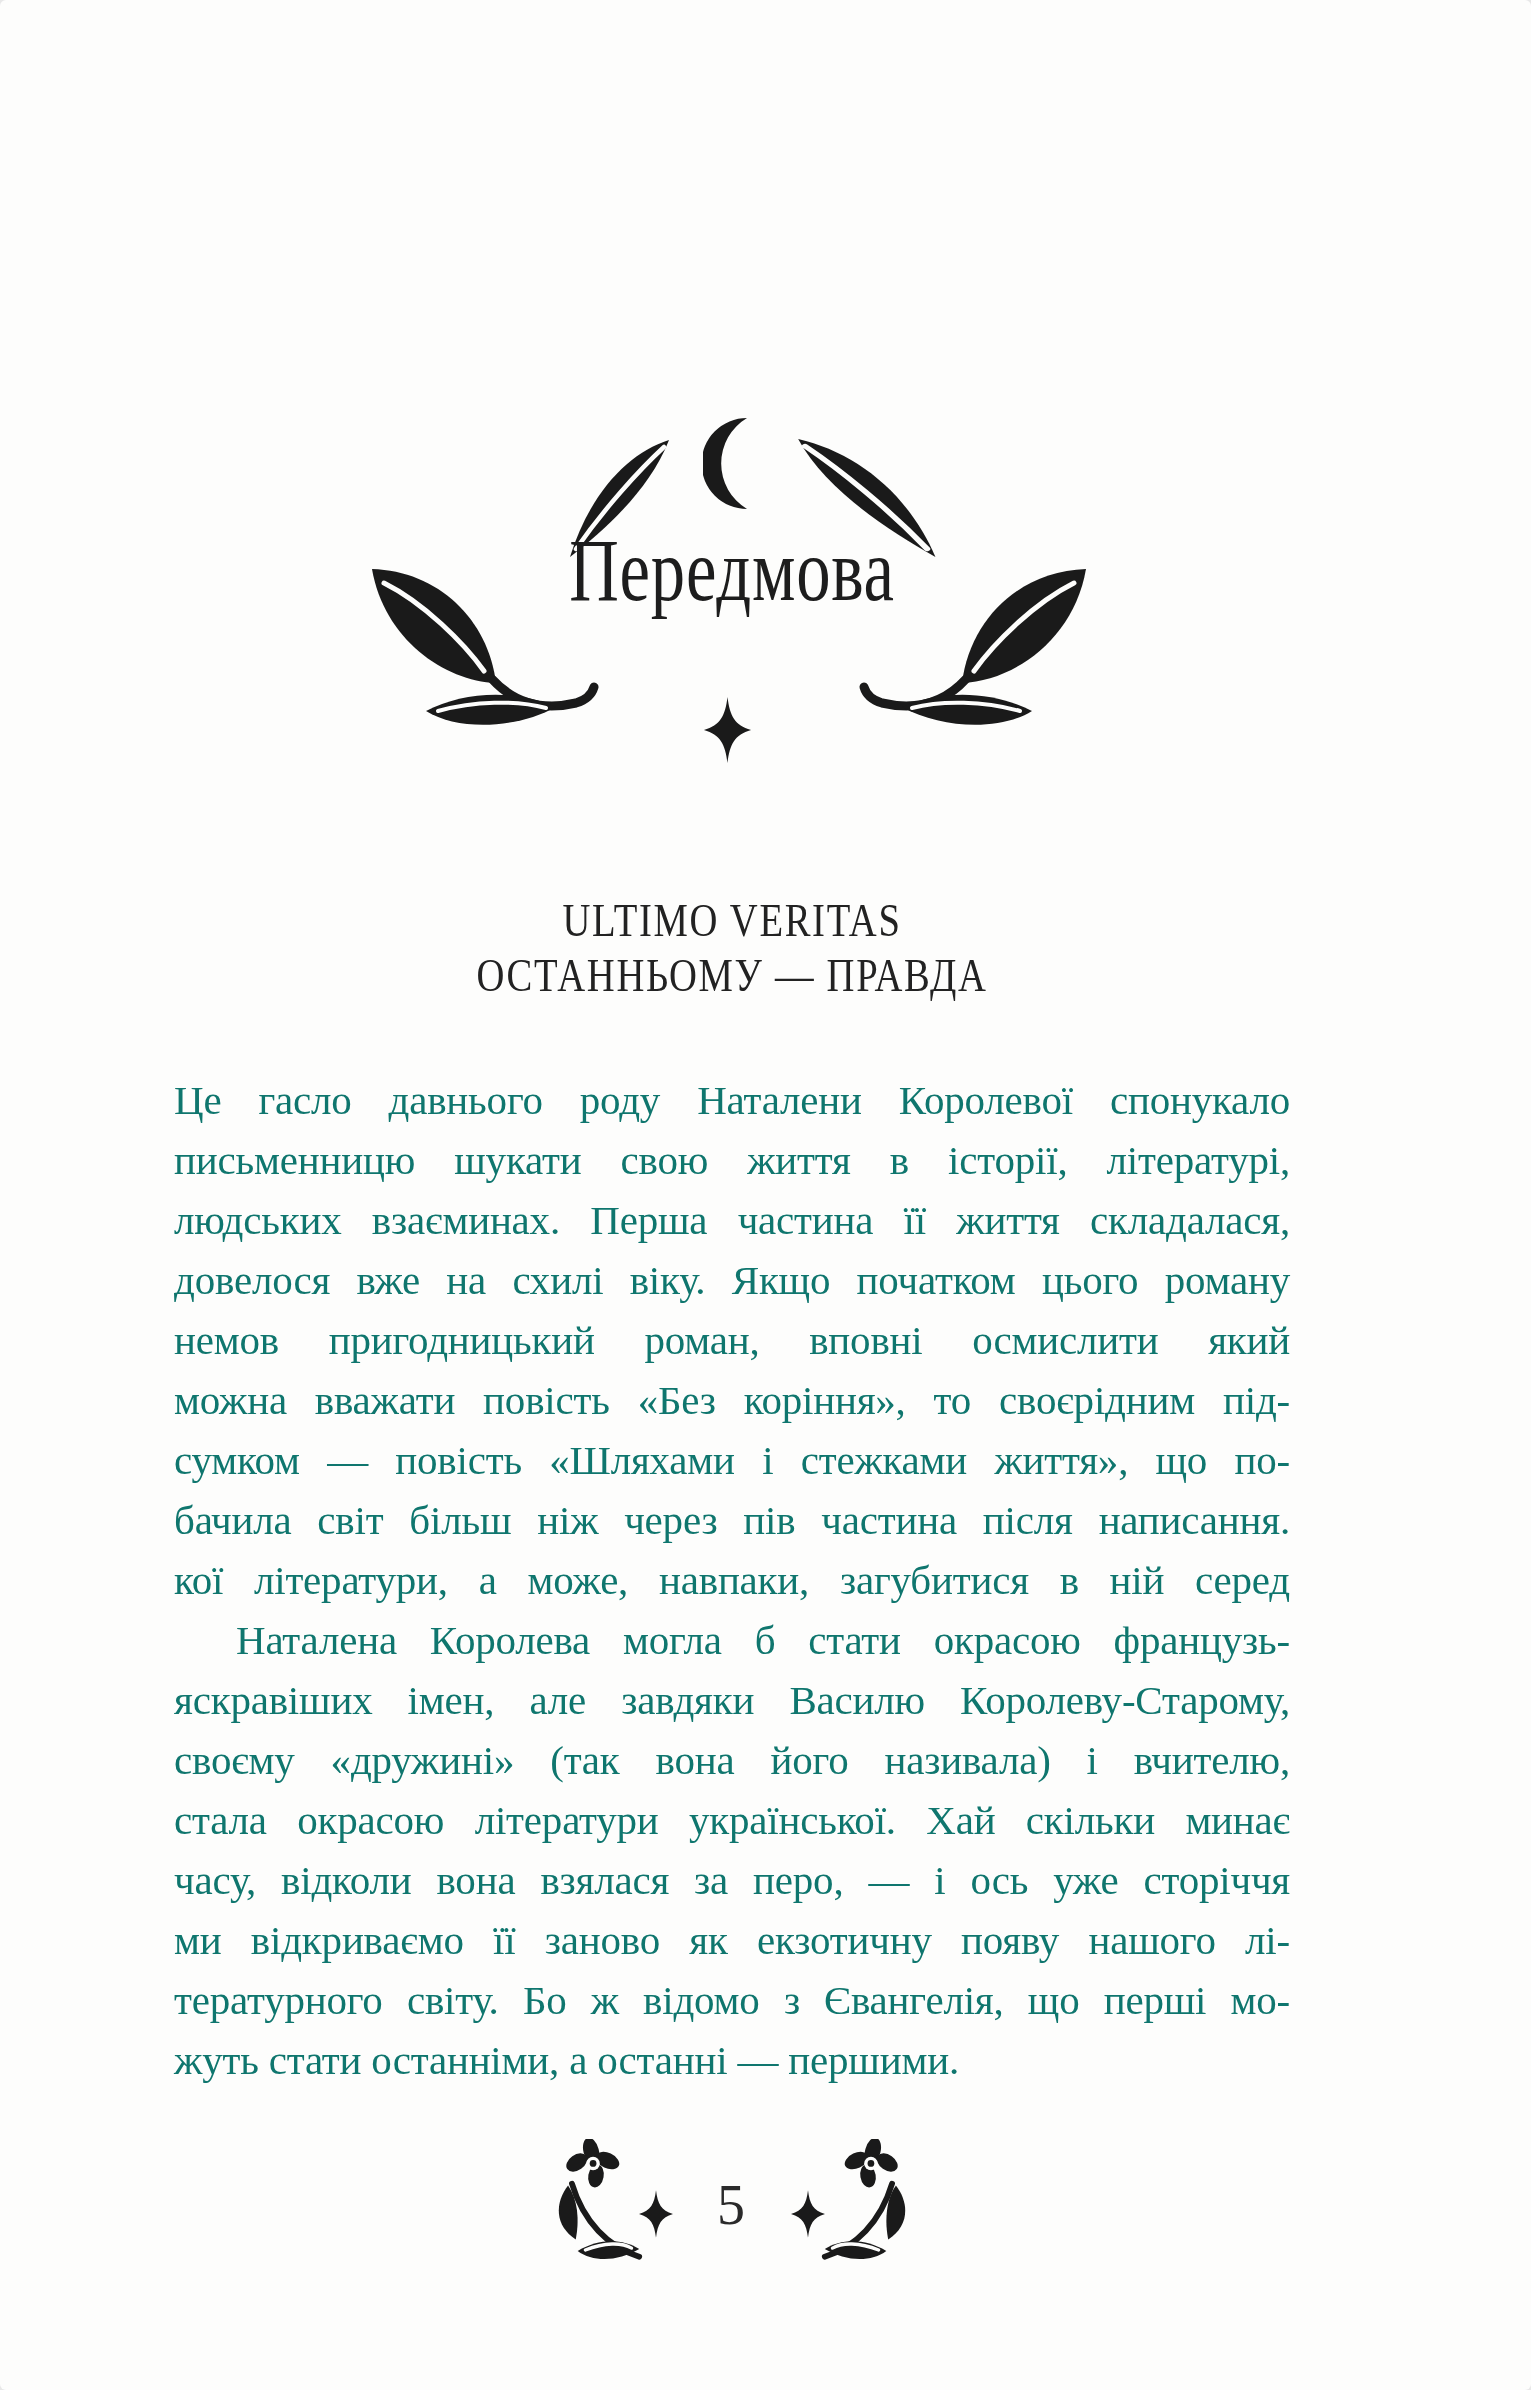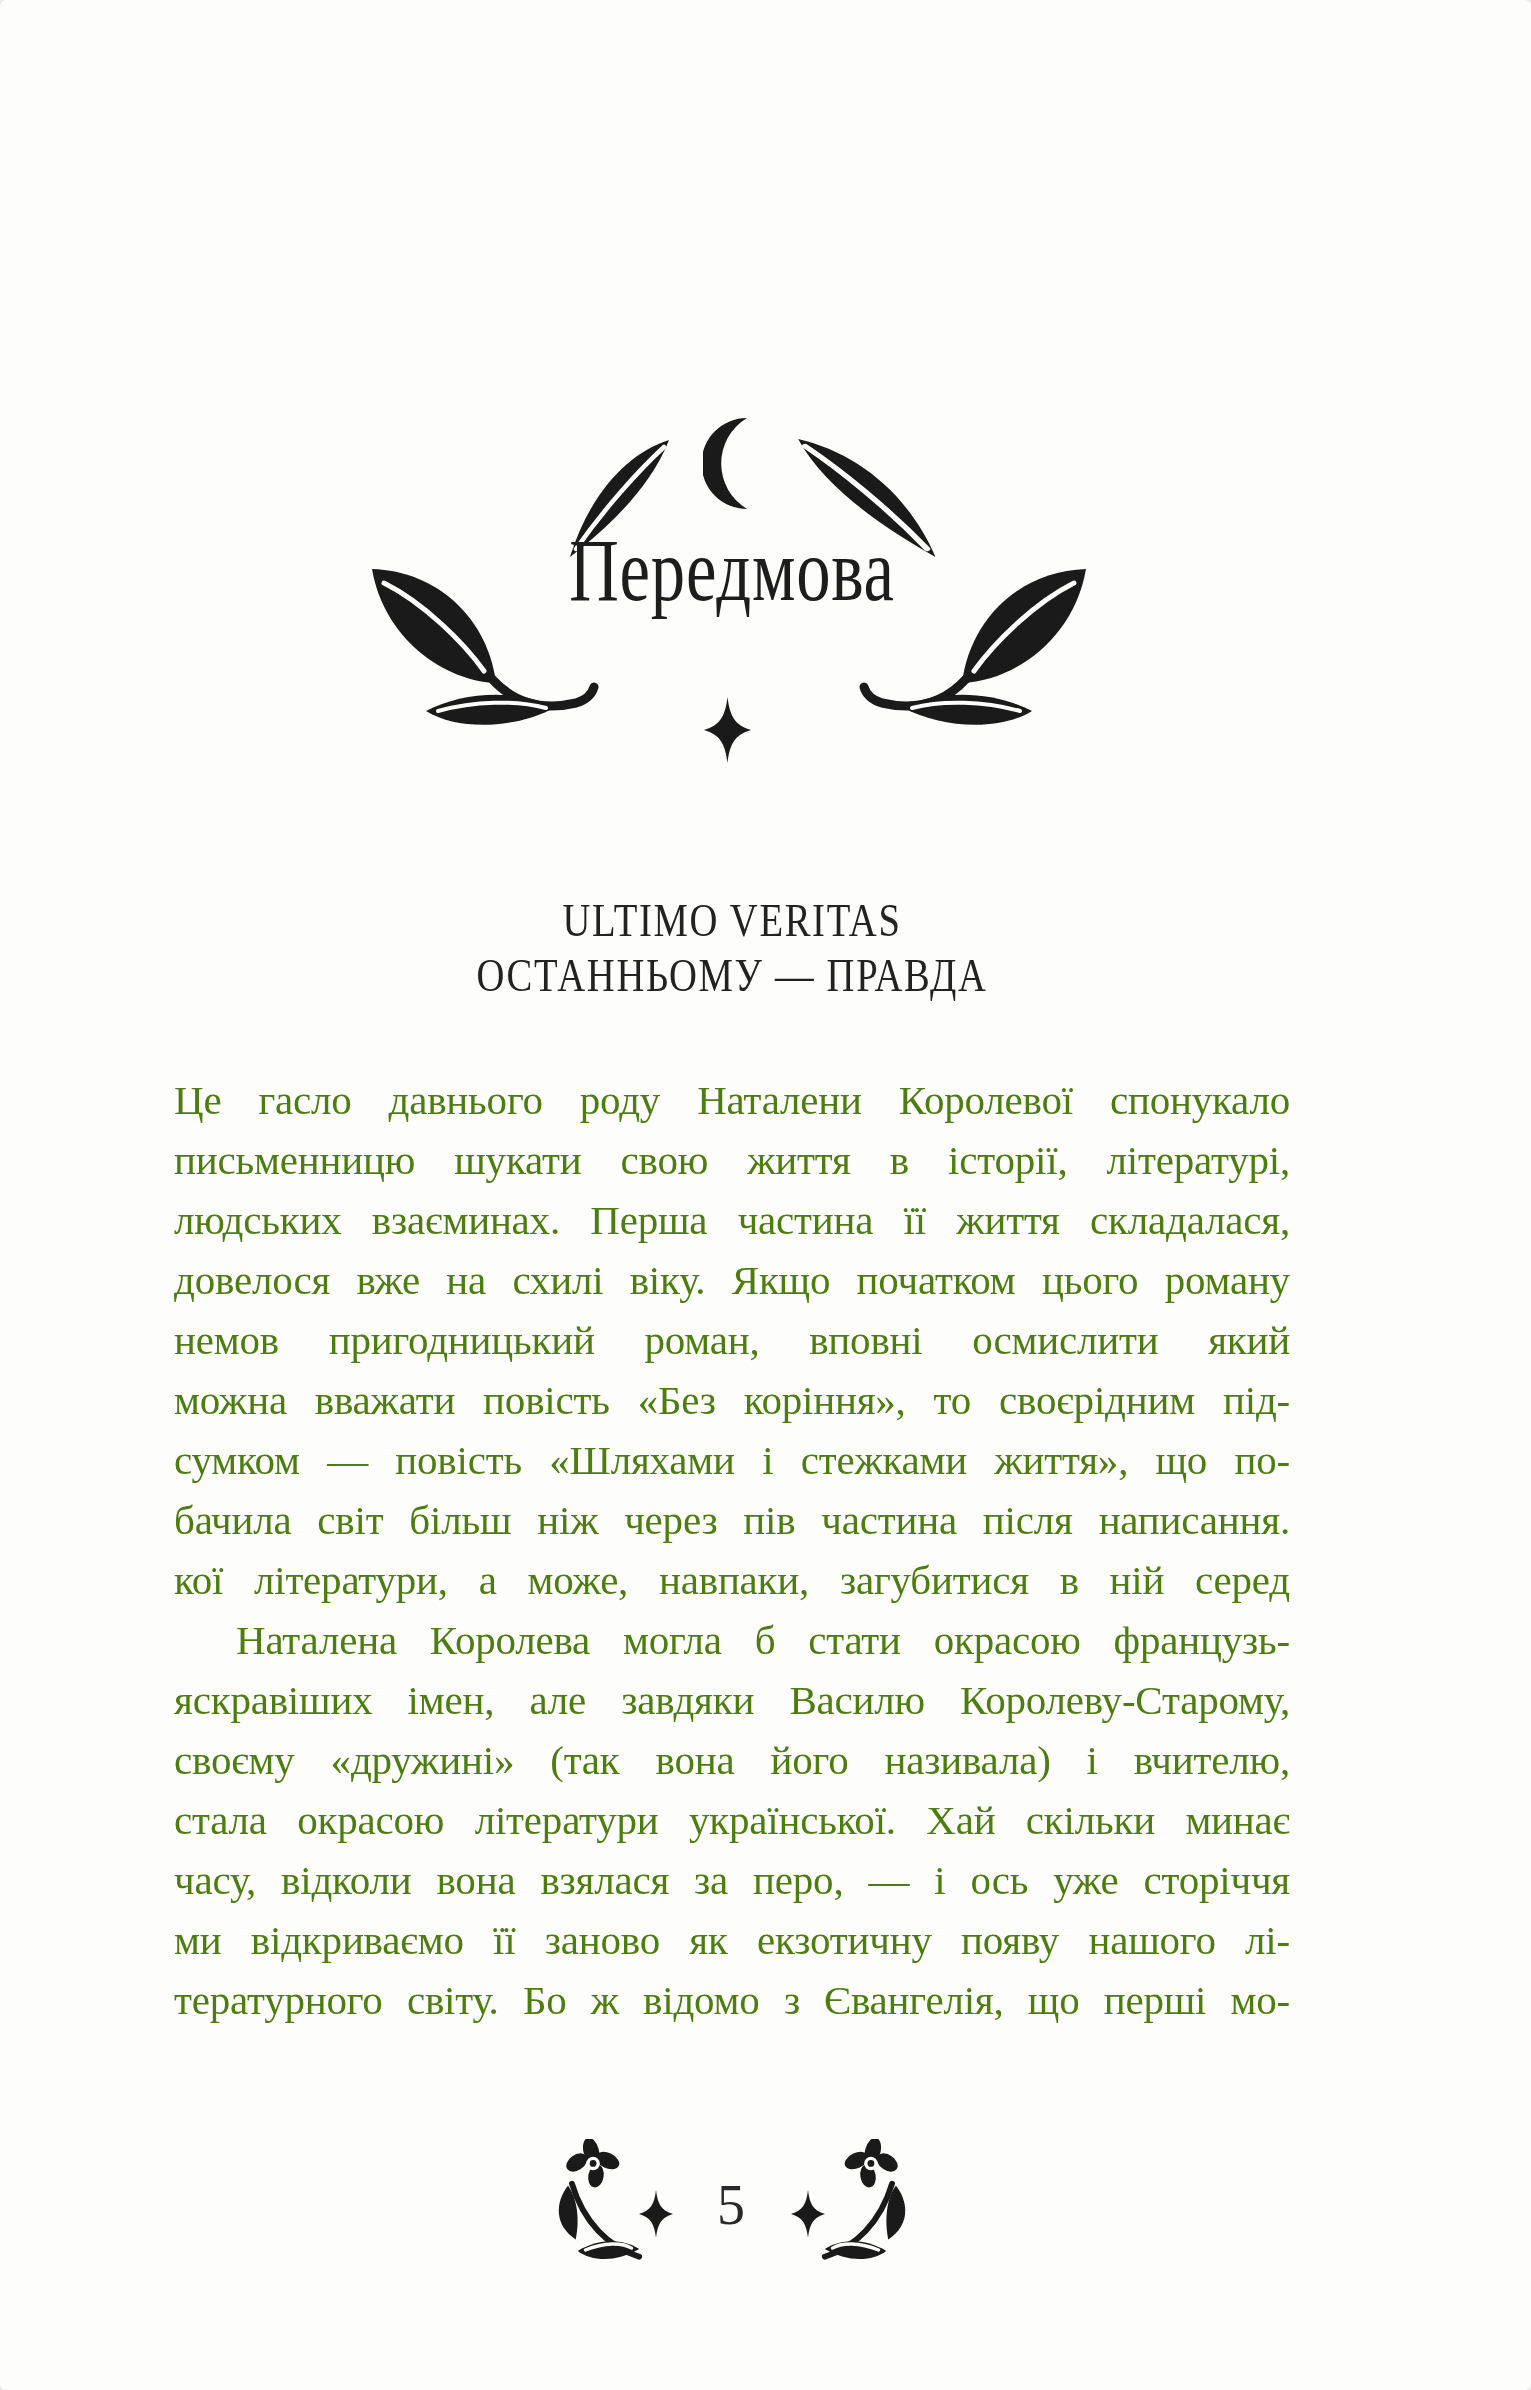--- a/index.html
+++ b/index.html
@@ -28,21 +28,21 @@
     margin:0;color:#1d1d1d;
   }
   .epigraph{
     position:absolute;left:174px;top:893px;width:1116px;
     text-align:center;font-size:46px;line-height:55px;
     letter-spacing:2px;transform:scaleX(.84);transform-origin:50% 0;
     color:#222;
   }
   .body-text{
     position:absolute;left:174px;top:1070px;width:1116px;
-    font-size:41px;line-height:60px;color:#4d7c0f;
+    font-size:41px;line-height:60px;color:#0f766e;
     letter-spacing:-.2px;
   }
   .body-text .line{
     text-align:justify;
     text-align-last:justify;
   }
   .body-text .line.indent{text-indent:62px;}
   .body-text .line.no-justify{text-align-last:left;}
   .footer{
     position:absolute;left:174px;top:2136px;width:1116px;height:128px;
@@ -140,20 +140,21 @@
       <div class="line">своєму «дружині» (так вона його називала) і вчителю,</div>
 
       <div class="line">стала окрасою літератури української. Хай скільки минає</div>
 
       <div class="line">часу, відколи вона взялася за перо, — і ось уже сторіччя</div>
 
       <div class="line">ми відкриваємо її заново як екзотичну появу нашого лі-</div>
 
       <div class="line">тературного світу. Бо ж відомо з Євангелія, що перші мо-</div>
 
+      <div class="line no-justify">жуть стати останніми, а останні — першими.</div>
     </div>
 
   <div class="footer">
     <div class="sprig">
       <svg viewBox="0 0 104 126" width="100" height="122">
         <path d="M98 122 C66 112 40 86 28 46" stroke="#1a1a1a" stroke-width="6" fill="none" stroke-linecap="round"></path>
         <g fill="#1a1a1a">
           <ellipse cx="48" cy="12" rx="8" ry="14" transform="rotate(-15 48 12)"></ellipse>
           <ellipse cx="65" cy="22" rx="13" ry="8" transform="rotate(25 65 22)"></ellipse>
           <ellipse cx="33" cy="24" rx="12" ry="8" transform="rotate(-35 33 24)"></ellipse>

